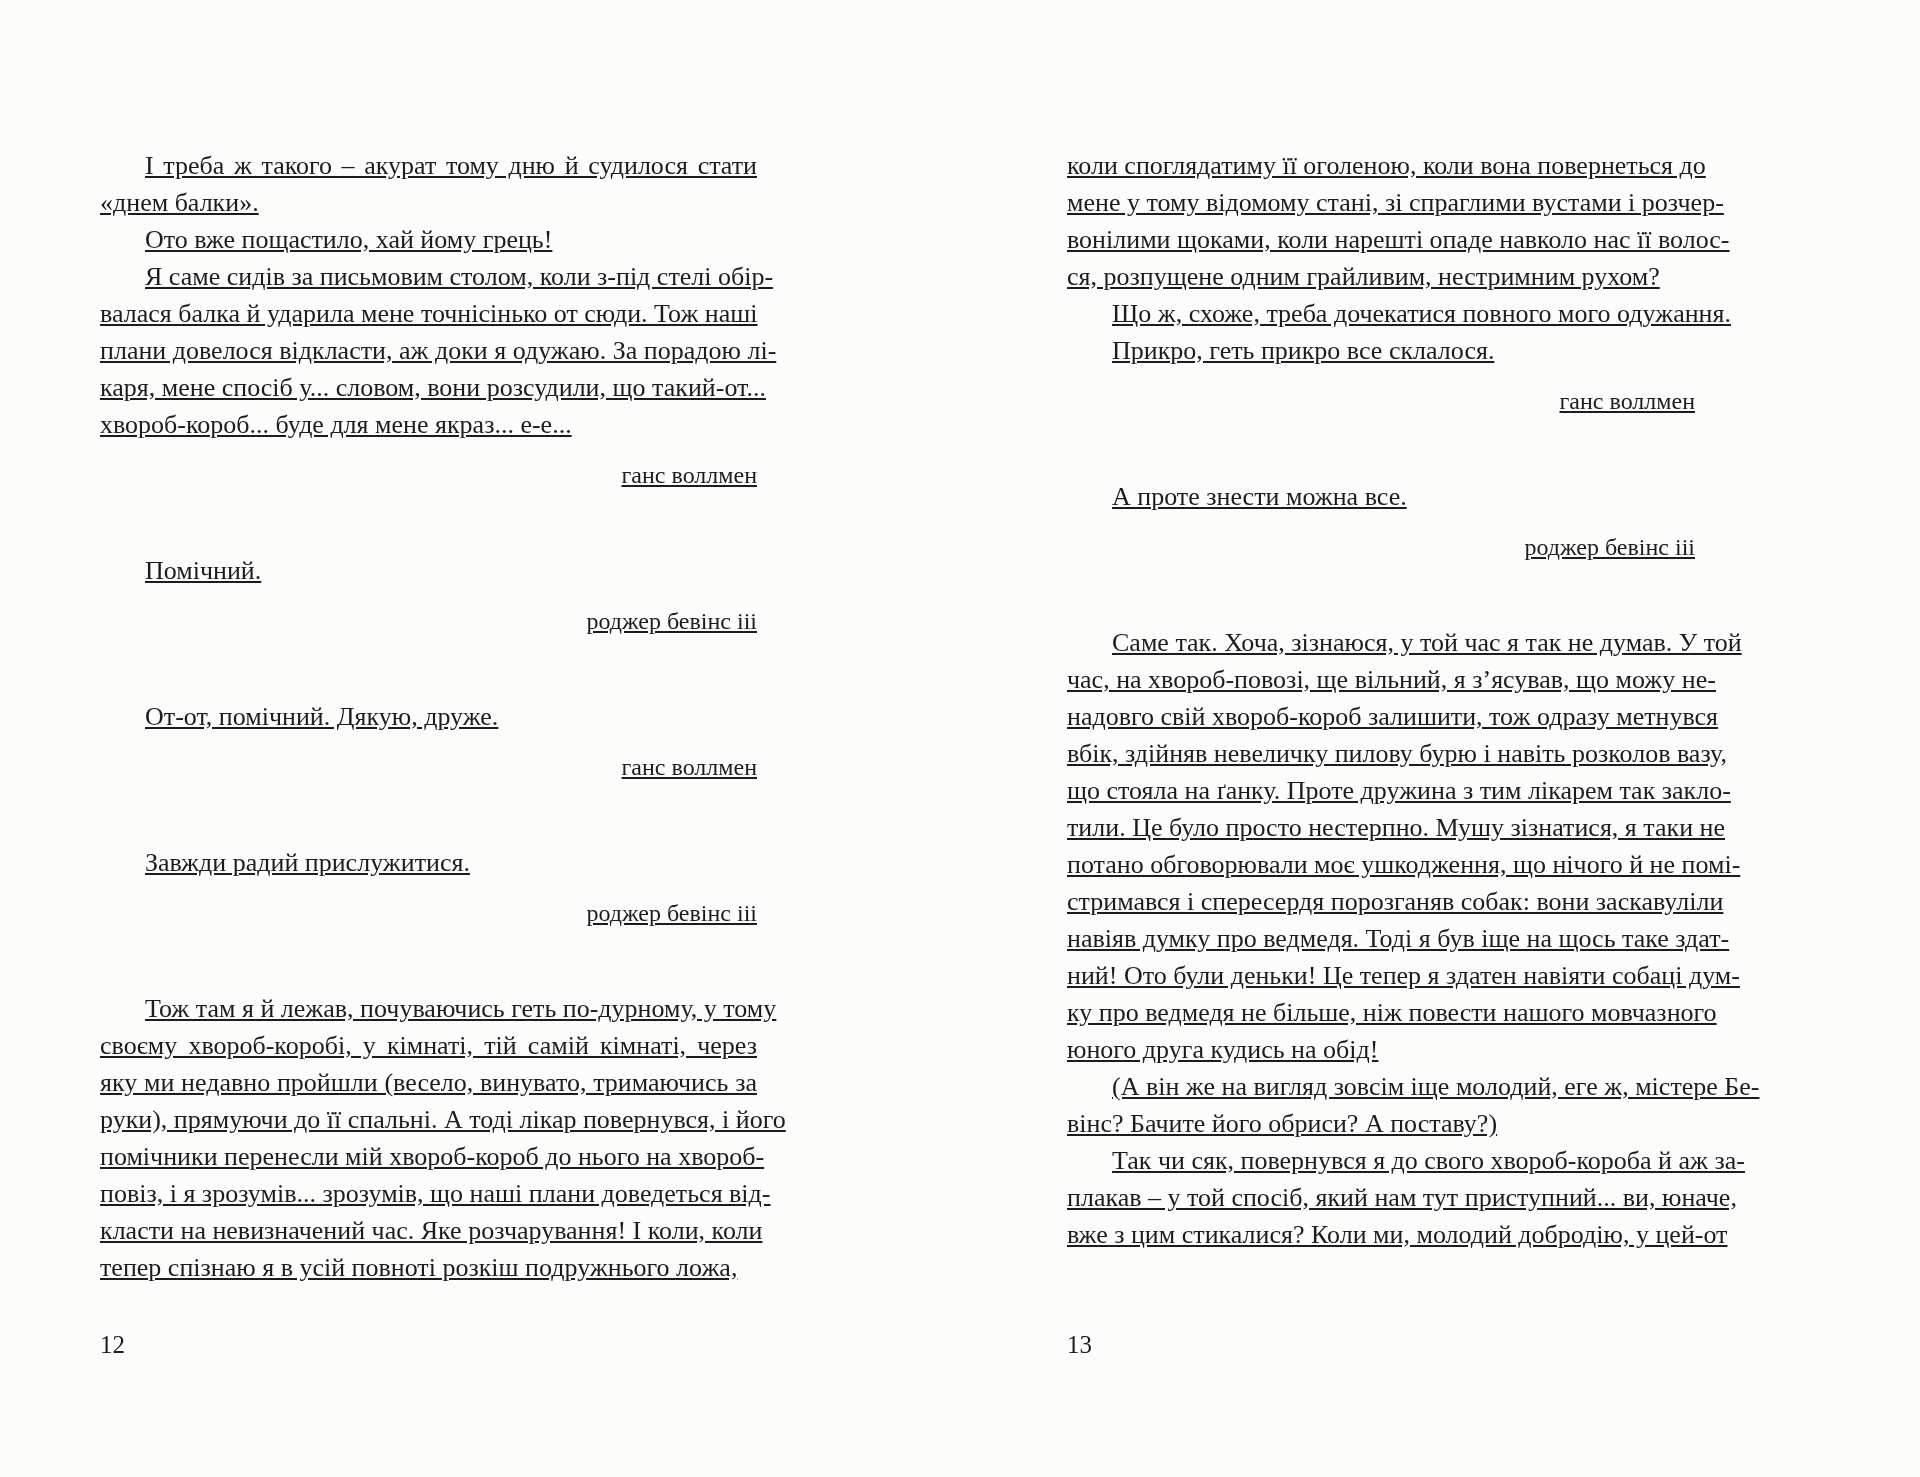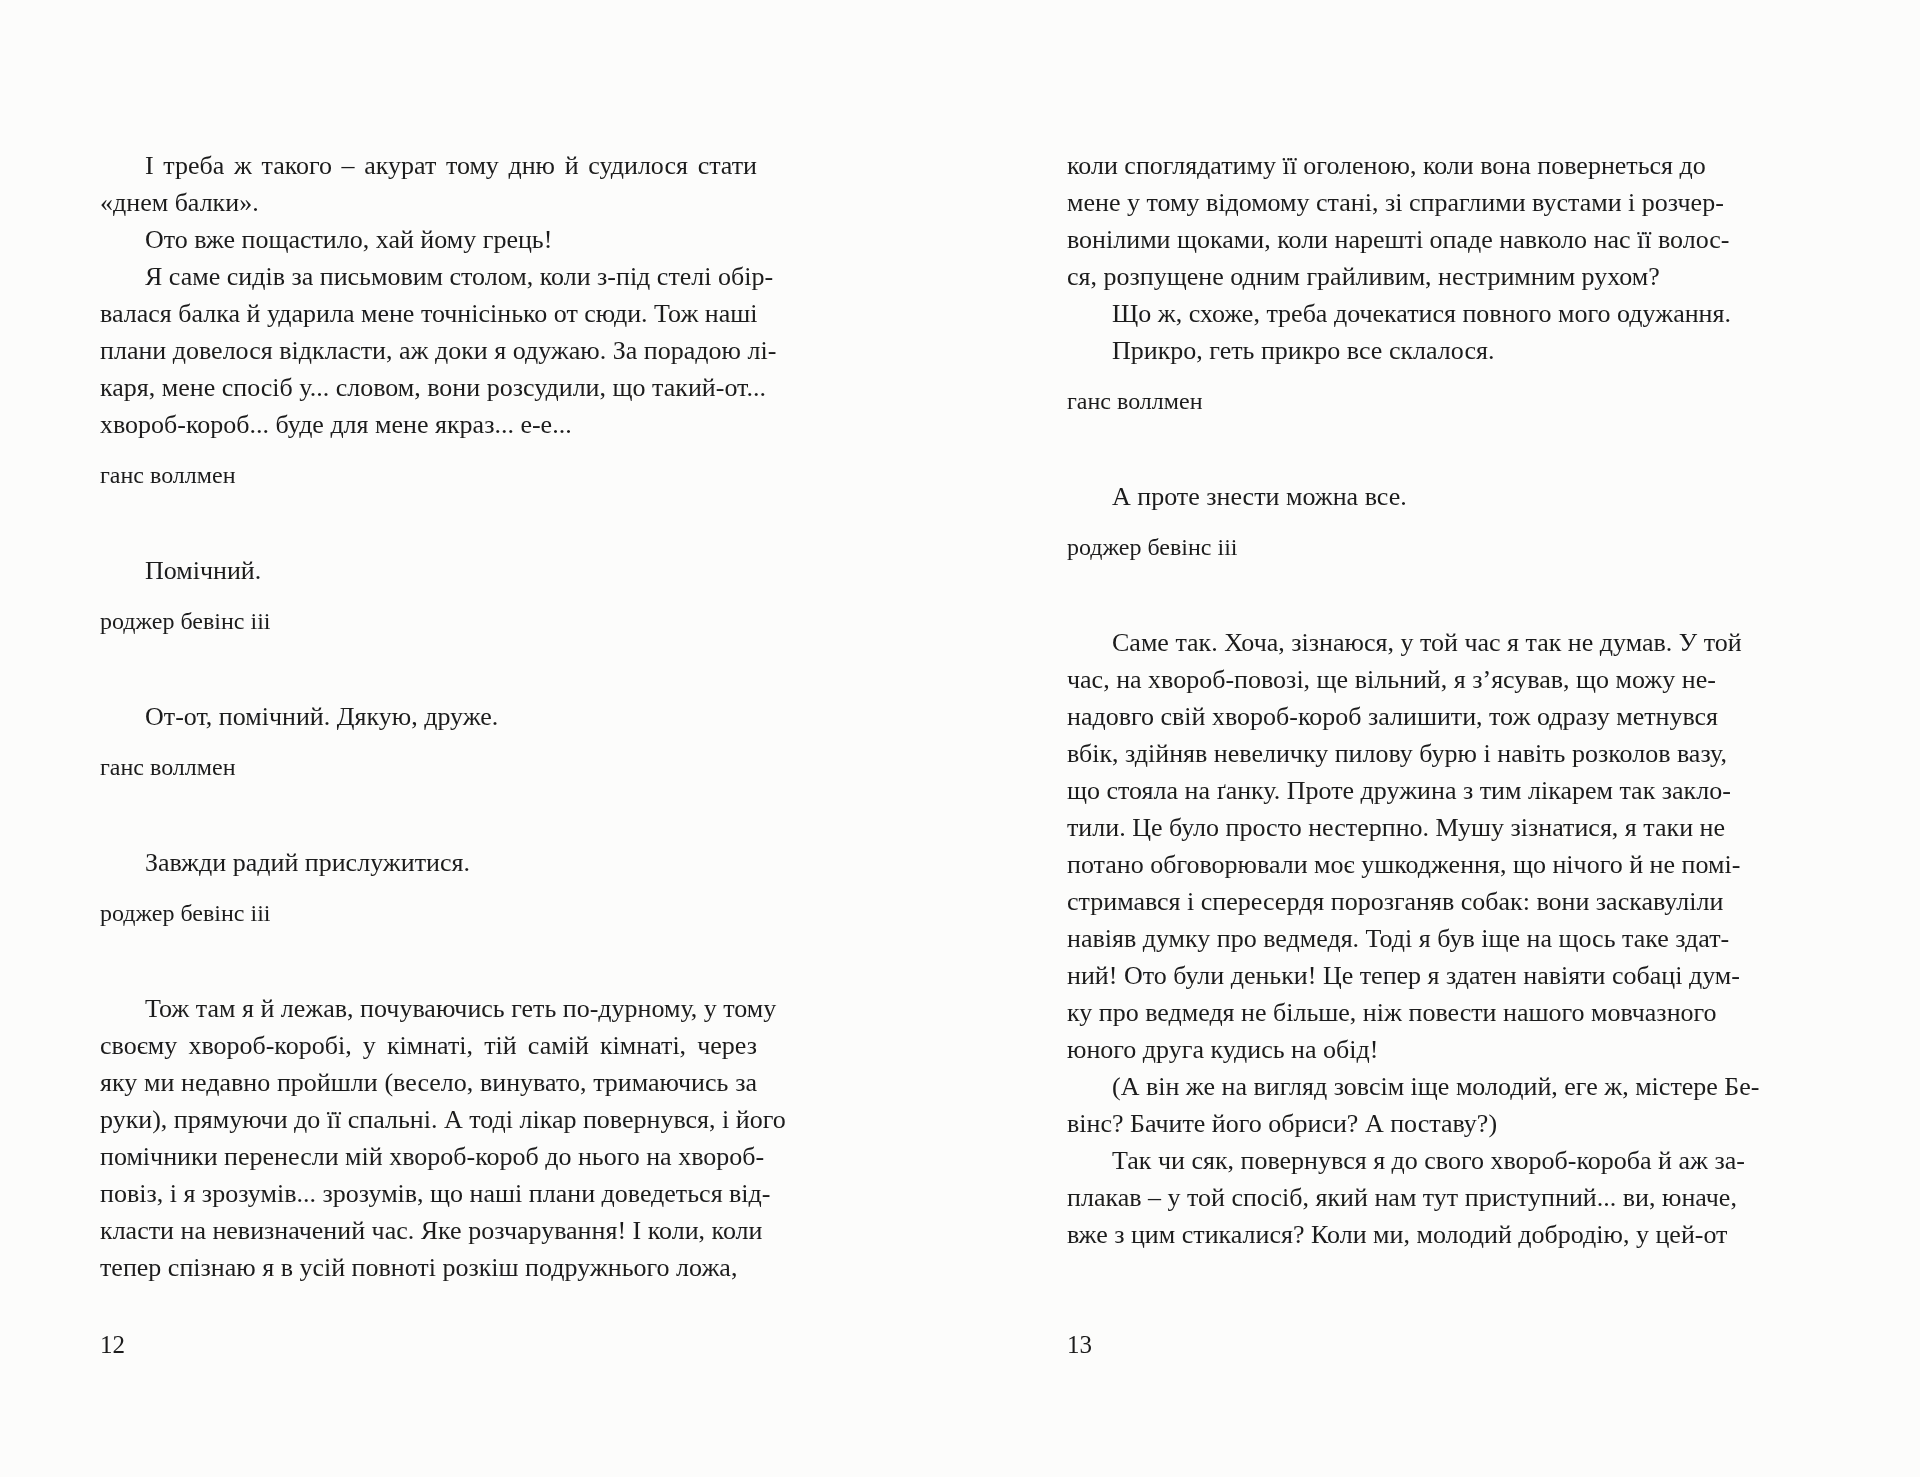--- a/index.html
+++ b/index.html
@@ -18,42 +18,42 @@
   .page {
     position: absolute;
     top: 0;
     height: 1477px;
     padding-top: 147px;
     box-sizing: border-box;
   }
   .page-left  { left: 100px;  width: 657px; }
   .page-right { left: 1067px; width: 628px; }
 
-  .block { margin: 0; }
+  .block { margin: 0; text-decoration: underline; }
 
   .para {
     font-size: 26px;
     line-height: 37px;
   }
   .line {
     text-align: justify;
     text-align-last: justify;
     white-space: nowrap;
   }
   .line.last {
     text-align-last: left;
   }
   .para.indent .line:first-child {
     padding-left: 45px;
   }
 
   .attribution {
     font-size: 24px;
     line-height: 34px;
-    text-align: left;
+    text-align: right;
     margin: 15px 0 60px 0;
   }
 
   .page-number {
     position: absolute;
     left: 0;
     right: 0;
     top: 1330px;
     font-size: 25px;
     line-height: 30px;

